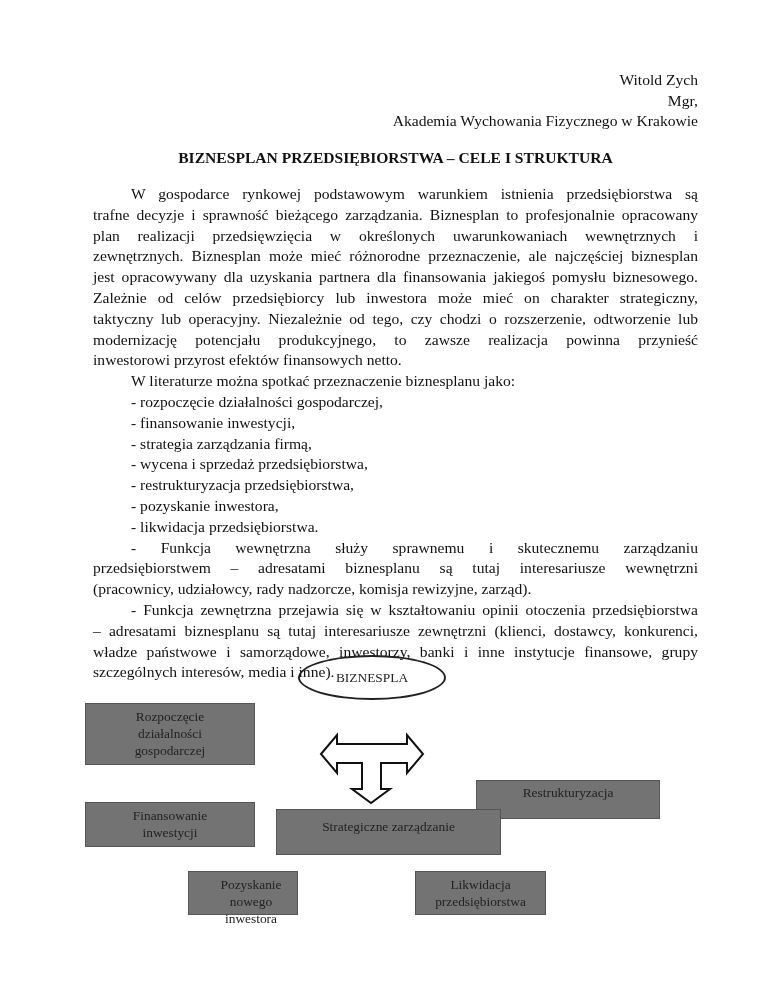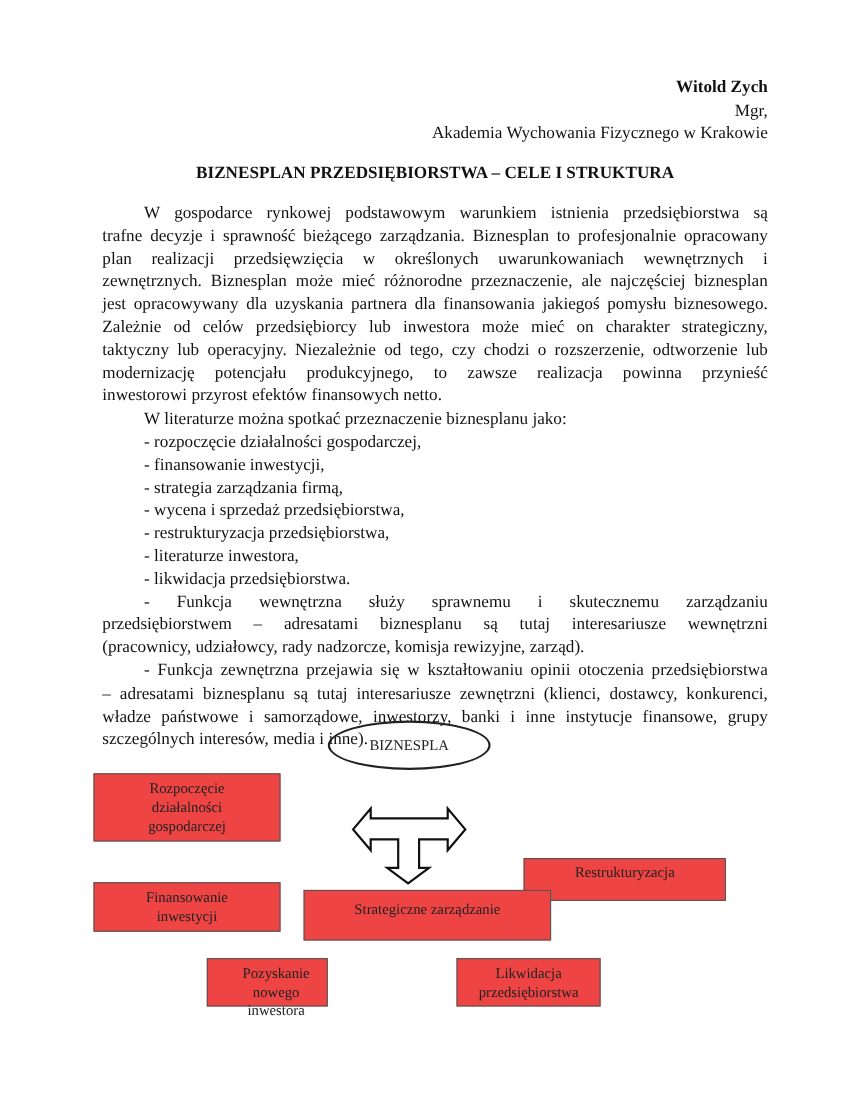--- a/index.html
+++ b/index.html
@@ -1,30 +1,30 @@
 <!DOCTYPE html>
 <html><head>
 <meta charset="utf-8">
 <style>
   html, body { margin: 0; padding: 0; background: #ffffff; }
   body { width: 768px; height: 994px; position: relative; overflow: hidden;
          font-family: "Liberation Serif", "DejaVu Serif", serif; color: #111; }
   .header { position: absolute; right: 70px; top: 70px; text-align: right;
             font-size: 15.6px; line-height: 20.5px; }
-  .header .author { font-weight: bold; }
+  .header .author { font-weight: normal; }
   .title { position: absolute; left: 93px; width: 605px; top: 148px; text-align: center;
            font-weight: bold; font-size: 15.6px; line-height: 20px; }
   .body { position: absolute; left: 93px; width: 605px; top: 184px;
           font-size: 15.6px; line-height: 20.8px; }
   .body p { margin: 0; text-align: justify; text-align-last: left; }
   .body .indent { text-indent: 38px; }
   .body .li { padding-left: 38px; text-align: left; }
   .body .jl { text-align-last: justify; }
   .diagram { position: absolute; left: 0; top: 0; width: 768px; height: 994px; pointer-events: none; }
-  .box { position: absolute; border: 1px solid #555; background: #ef4444; box-sizing: border-box;
+  .box { position: absolute; border: 1px solid #555; background: #737373; box-sizing: border-box;
          font-size: 13.4px; line-height: 17px; text-align: center; color: #222; }
   .ellipse { position: absolute; left: 298px; top: 655px; width: 148px; height: 45px;
              border: 2px solid #222; border-radius: 50%; box-sizing: border-box;
              display: flex; align-items: center; justify-content: center;
              font-size: 13.4px; color: #222; }
   .arrow { position: absolute; left: 318px; top: 732px; }
 </style>
 </head>
 <body>
 
@@ -48,21 +48,21 @@
     <p class="jl">taktyczny lub operacyjny. Niezależnie od tego, czy chodzi o rozszerzenie, odtworzenie lub</p>
     <p class="jl">modernizację potencjału produkcyjnego, to zawsze realizacja powinna przynieść</p>
     <p>inwestorowi przyrost efektów finansowych netto.</p>
 
     <p class="li">W literaturze można spotkać przeznaczenie biznesplanu jako:</p>
     <p class="li">- rozpoczęcie działalności gospodarczej,</p>
     <p class="li">- finansowanie inwestycji,</p>
     <p class="li">- strategia zarządzania firmą,</p>
     <p class="li">- wycena i sprzedaż przedsiębiorstwa,</p>
     <p class="li">- restrukturyzacja przedsiębiorstwa,</p>
-    <p class="li">- literaturze inwestora,</p>
+    <p class="li">- pozyskanie inwestora,</p>
     <p class="li">- likwidacja przedsiębiorstwa.</p>
 
     <p class="indent jl">- Funkcja wewnętrzna służy sprawnemu i skutecznemu zarządzaniu</p>
     <p class="jl">przedsiębiorstwem – adresatami biznesplanu są tutaj interesariusze wewnętrzni</p>
     <p>(pracownicy, udziałowcy, rady nadzorcze, komisja rewizyjne, zarząd).</p>
 
     <p class="indent jl">- Funkcja zewnętrzna przejawia się w kształtowaniu opinii otoczenia przedsiębiorstwa</p>
     <p class="jl">– adresatami biznesplanu są tutaj interesariusze zewnętrzni (klienci, dostawcy, konkurenci,</p>
     <p class="jl">władze państwowe i samorządowe, inwestorzy, banki i inne instytucje finansowe, grupy</p>
     <p>szczególnych interesów, media i inne).</p>

